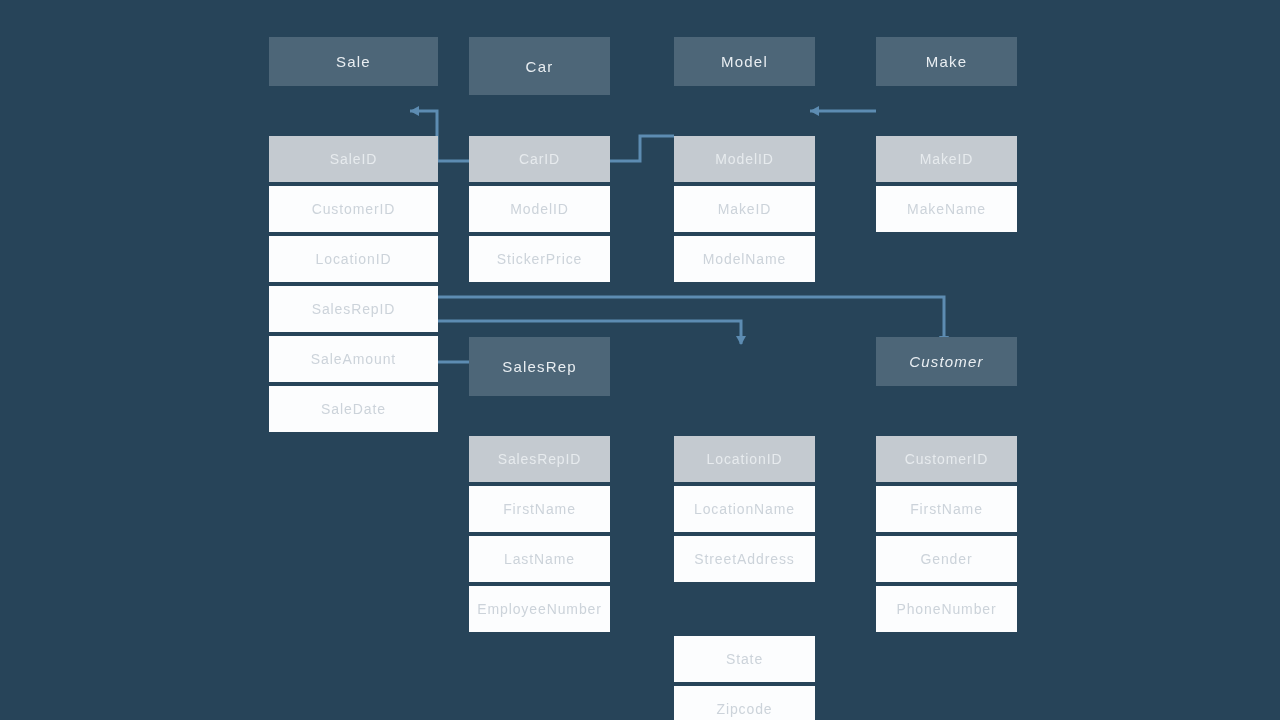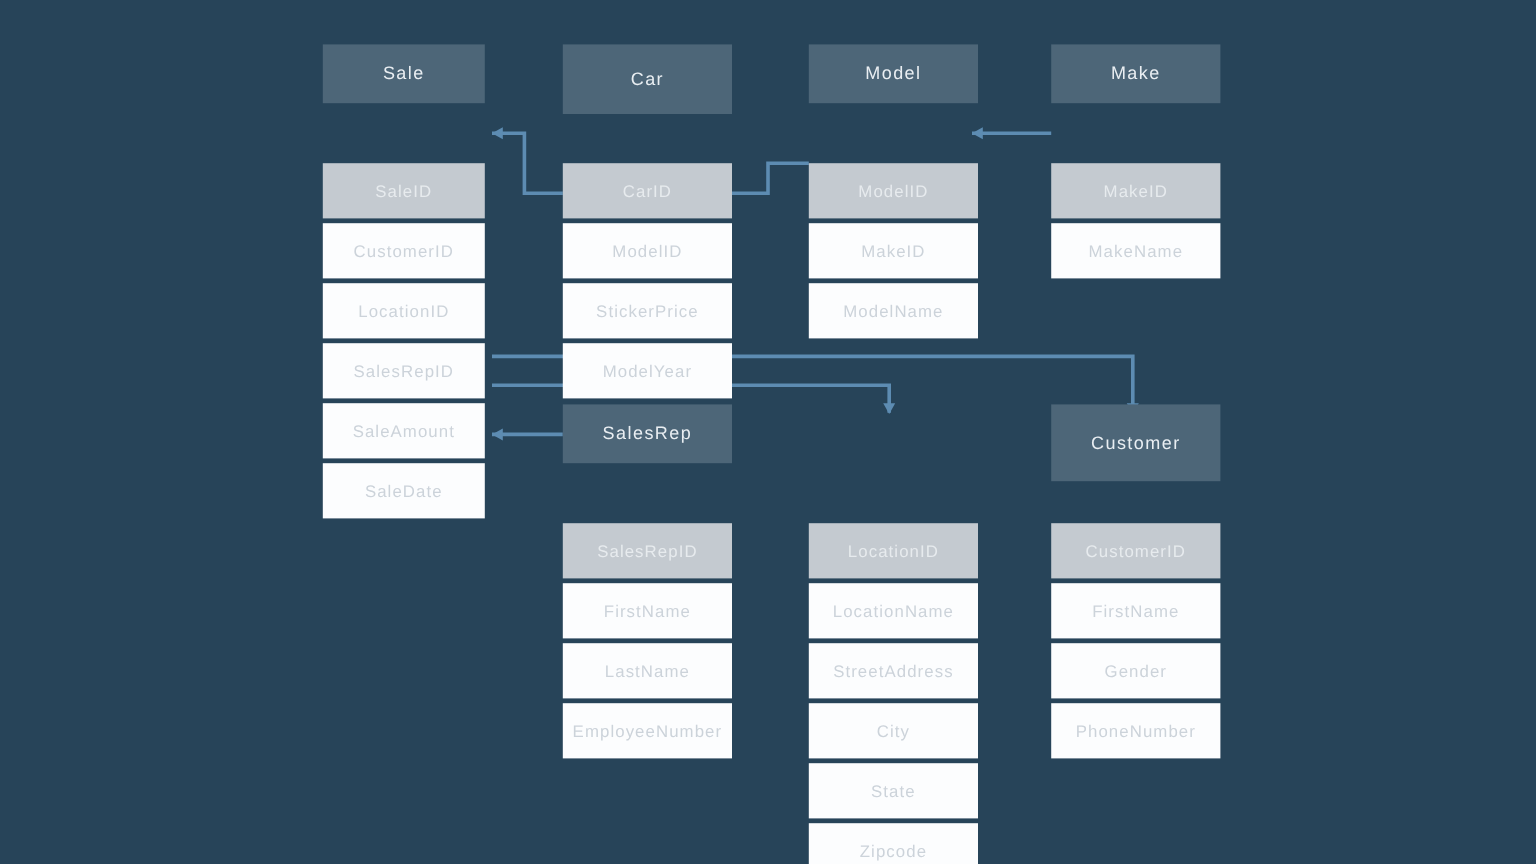--- a/index.html
+++ b/index.html
@@ -46,62 +46,60 @@
       <polyline points="610,161 640,161 640,136 674,136" fill="none" stroke="var(--line)" stroke-width="3"></polyline>
       <polyline points="810,111 876,111" fill="none" stroke="var(--line)" stroke-width="3"></polyline>
       <polygon points="810,111 819,106 819,116" fill="var(--line)"></polygon>
       <polyline points="410,297 944,297 944,344" fill="none" stroke="var(--line)" stroke-width="3"></polyline>
       <polygon points="944,345 939,336 949,336" fill="var(--line)"></polygon>
       <polyline points="410,321 741,321 741,344" fill="none" stroke="var(--line)" stroke-width="3"></polyline>
       <polygon points="741,345 736,336 746,336" fill="var(--line)"></polygon>
       <polyline points="410,362 469,362" fill="none" stroke="var(--line)" stroke-width="3"></polyline>
       <polygon points="410,362 419,357 419,367" fill="var(--line)"></polygon>
     </svg>
-    <div class="tbl" style="left: 269px; top: 37px; width: 135px; height: 347px;">
+    <div class="tbl" style="left: 269px; top: 37px; width: 169px; height: 347px;">
       <div class="hdr" style="height: 49px;">Sale</div>
       <div class="row key" style="top: 51px; height: 46px;">SaleID</div>
       <div class="row plain" style="top: 101px; height: 46px;">CustomerID</div>
       <div class="row plain" style="top: 151px; height: 46px;">LocationID</div>
       <div class="row plain" style="top: 201px; height: 46px;">SalesRepID</div>
       <div class="row plain" style="top: 251px; height: 46px;">SaleAmount</div>
       <div class="row plain" style="top: 301px; height: 46px;">SaleDate</div>
     </div>
     <div class="tbl" style="left: 469px; top: 37px; width: 141px; height: 247px;">
       <div class="hdr" style="height: 58px;">Car</div>
       <div class="row key" style="top: 51px; height: 46px;">CarID</div>
       <div class="row plain" style="top: 101px; height: 46px;">ModelID</div>
       <div class="row plain" style="top: 151px; height: 46px;">StickerPrice</div>
-      <div class="row plain" style="top: 201px; height: 46px;">ModelYear</div>
     </div>
     <div class="tbl" style="left: 674px; top: 37px; width: 141px; height: 197px;">
       <div class="hdr" style="height: 49px; text-align: center;">Model</div>
       <div class="row key" style="top: 51px; height: 46px;">ModelID</div>
       <div class="row plain" style="top: 101px; height: 46px;">MakeID</div>
       <div class="row plain" style="top: 151px; height: 46px;">ModelName</div>
     </div>
     <div class="tbl" style="left: 876px; top: 37px; width: 141px; height: 147px;">
       <div class="hdr" style="height: 49px;">Make</div>
       <div class="row key" style="top: 51px; height: 46px;">MakeID</div>
       <div class="row plain" style="top: 101px; height: 46px;">MakeName</div>
     </div>
     <div class="tbl" style="left: 469px; top: 337px; width: 141px; height: 247px;">
-      <div class="hdr" style="height: 49px; text-align: center;">SalesRep</div>
+      <div class="hdr" style="height: 59px; text-align: center;">SalesRep</div>
       <div class="row key" style="top: 51px; height: 46px;">SalesRepID</div>
       <div class="row plain" style="top: 101px; height: 46px;">FirstName</div>
       <div class="row plain" style="top: 201px; height: 46px;">EmployeeNumber</div>
       <div class="row plain" style="top: 151px; height: 46px;">LastName</div>
     </div>
     <div class="tbl" style="left: 674px; top: 337px; width: 141px; height: 347px;">
       <div class="row key" style="top: 51px; height: 46px;">LocationID</div>
       <div class="row plain" style="top: 151px; height: 46px;">StreetAddress</div>
       <div class="row plain" style="top: 101px; height: 46px;">LocationName</div>
-      <div class="row plain" style="top: 201px; height: 46px;">City</div>
       <div class="row plain" style="top: 251px; height: 46px;">State</div>
       <div class="row plain" style="top: 301px; height: 46px;">Zipcode</div>
     </div>
     <div class="tbl" style="left: 876px; top: 337px; width: 141px; height: 247px;">
-      <div class="hdr" style="height: 64px;">Customer</div>
+      <div class="hdr" style="height: 49px; font-style: italic;">Customer</div>
       <div class="row key" style="top: 51px; height: 46px;">CustomerID</div>
       <div class="row plain" style="top: 101px; height: 46px;">FirstName</div>
       <div class="row plain" style="top: 151px; height: 46px;">Gender</div>
       <div class="row plain" style="top: 201px; height: 46px;">PhoneNumber</div>
     </div>
   </div>
 
 </body></html>

